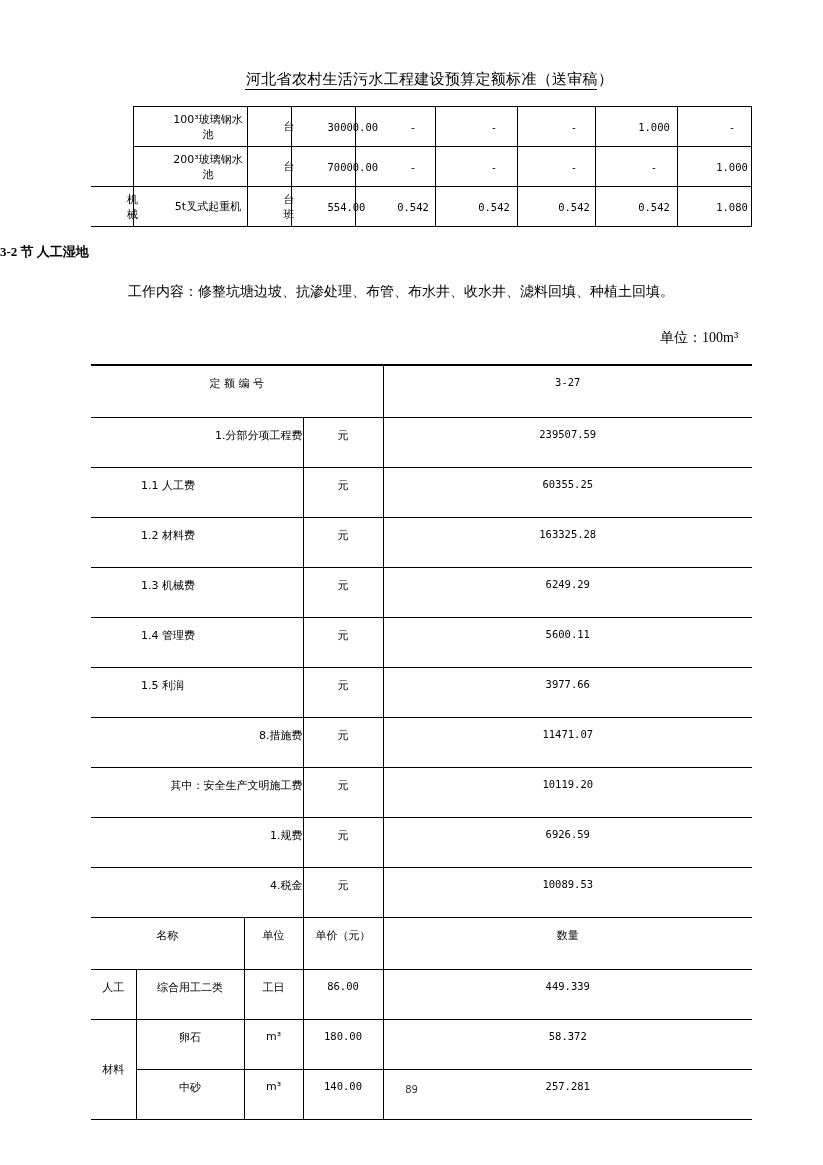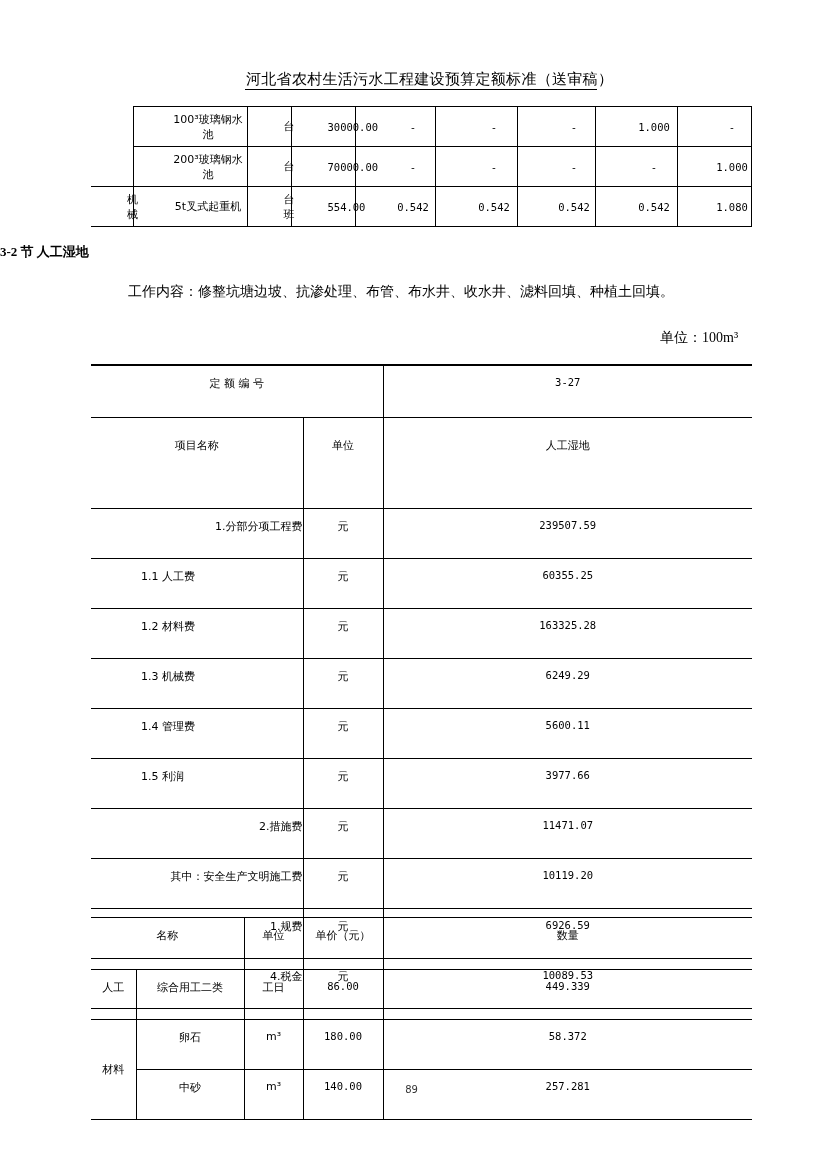--- a/index.html
+++ b/index.html
@@ -93,25 +93,20 @@
       <col style="width:140px">
       <col style="width:60px">
       <col style="width:80px">
       <col style="width:369px">
   </colgroup>
   <tbody>
       <tr class="hdr">
     <td colspan="4" class="top">定 额 编 号</td>
     <td class="last top num">3-27</td>
   </tr>
-  <tr class="tall">
-    <td colspan="3" class="top" style="padding-top:20px">项目名称</td>
-    <td class="top" style="padding-top:20px">单位</td>
-    <td class="last top" style="padding-top:20px">人工湿地</td>
-  </tr>
   <tr>
     <td colspan="3" class="top left">1.分部分项工程费</td>
     <td class="top">元</td>
     <td class="last top num">239507.59</td>
   </tr>
   <tr>
     <td colspan="3" class="top indent">1.1 人工费</td>
     <td class="top">元</td>
     <td class="last top num">60355.25</td>
   </tr>
@@ -129,21 +124,21 @@
     <td colspan="3" class="top indent">1.4 管理费</td>
     <td class="top">元</td>
     <td class="last top num">5600.11</td>
   </tr>
   <tr>
     <td colspan="3" class="top indent">1.5 利润</td>
     <td class="top">元</td>
     <td class="last top num">3977.66</td>
   </tr>
   <tr>
-    <td colspan="3" class="top left">2.措施费</td>
+    <td colspan="3" class="top left">8.措施费</td>
     <td class="top">元</td>
     <td class="last top num">11471.07</td>
   </tr>
   <tr>
     <td colspan="3" class="top left">其中：安全生产文明施工费</td>
     <td class="top">元</td>
     <td class="last top num">10119.20</td>
   </tr>
   <tr>
     <td colspan="3" class="top left">1.规费</td>

